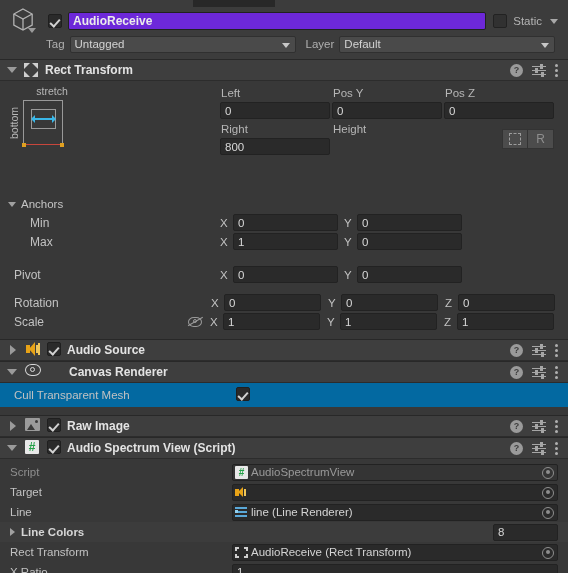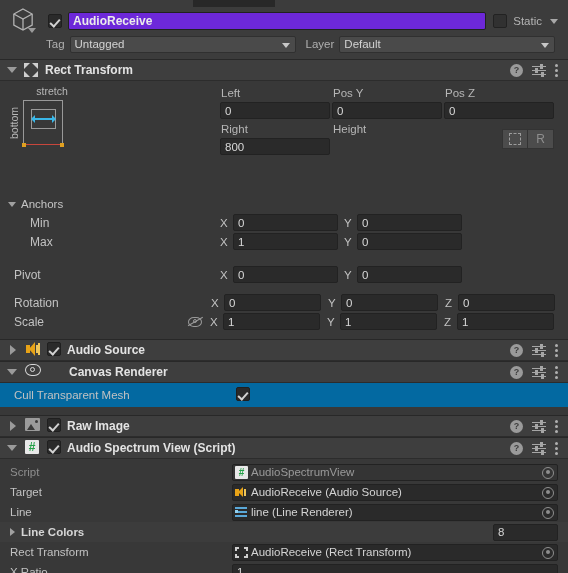--- a/index.html
+++ b/index.html
@@ -532,21 +532,20 @@
   </div>
 
   <div class="prow">
     <div class="plabel">Target</div>
     <div class="objfield">
       <span class="ofico au">
           <i class="s1"></i>
           <i class="s2"></i>
           <i class="s3"></i>
         </span>
-      <span>AudioReceive (Audio Source)</span>
       <span class="picker"></span>
     </div>
   </div>
 
   <div class="prow">
     <div class="plabel">Line</div>
     <div class="objfield">
       <span class="ofico lr">
           <i class="l1"></i>
           <i class="l2"></i>

